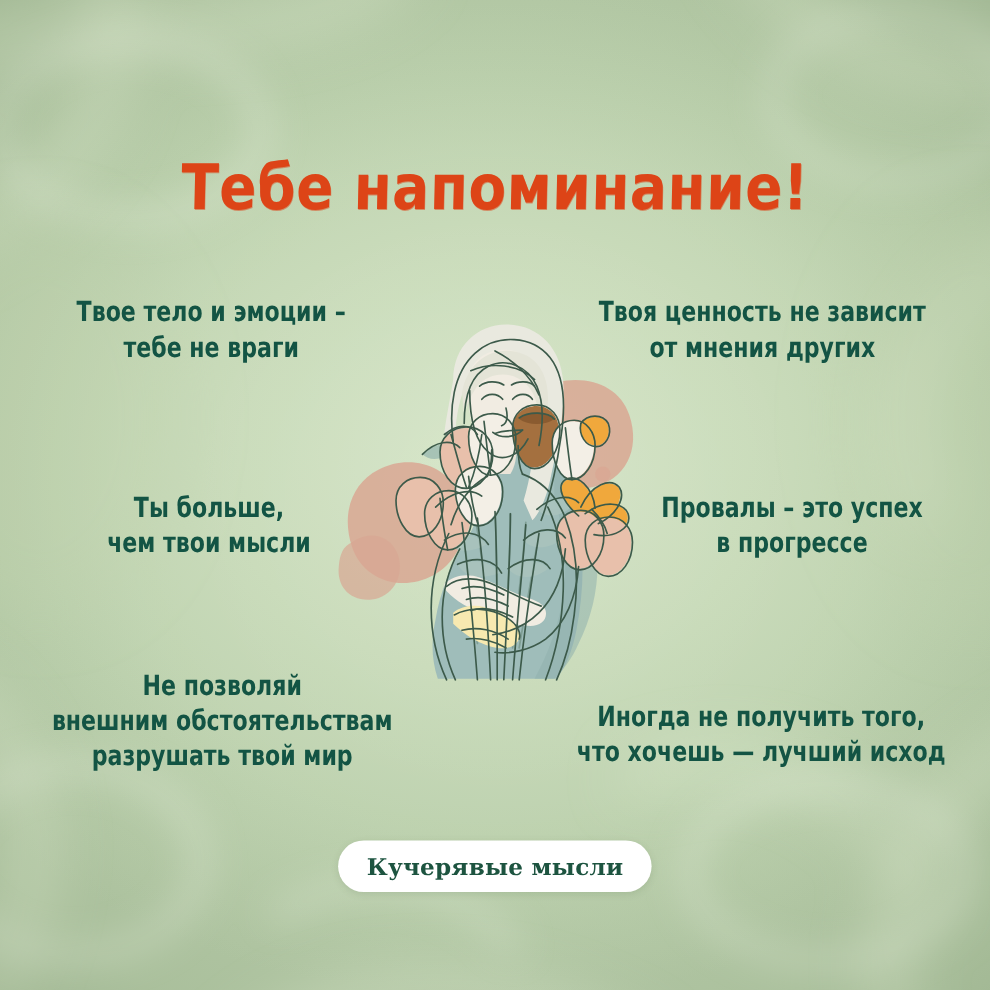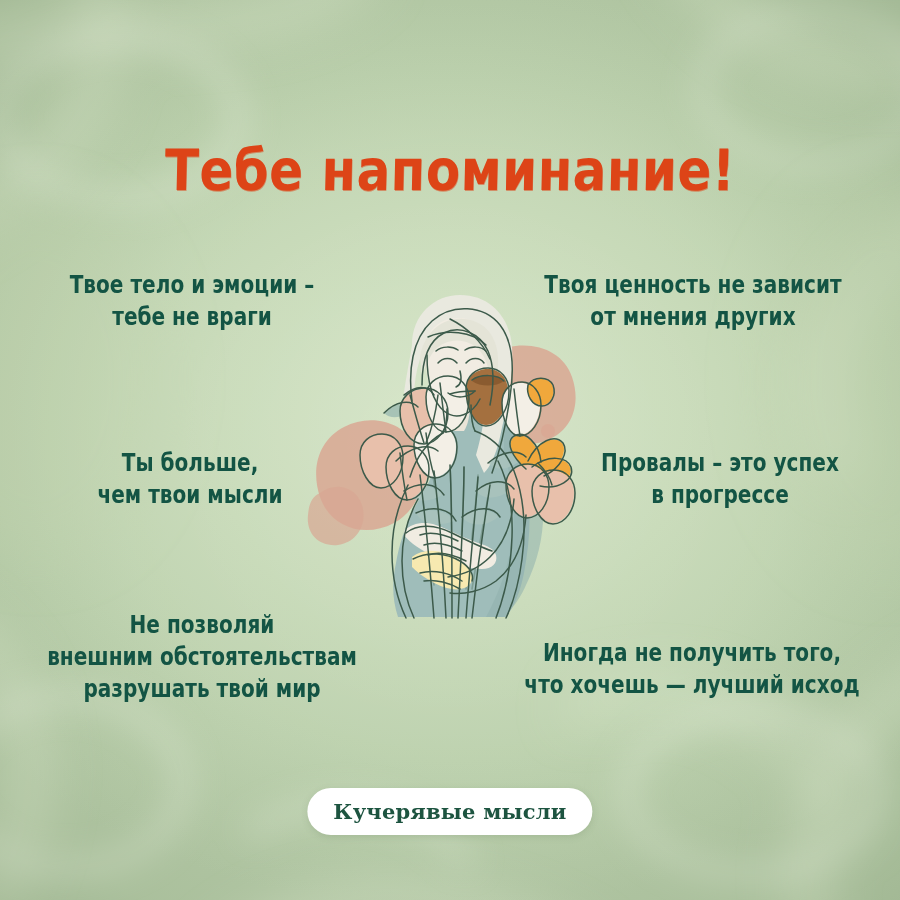--- a/index.html
+++ b/index.html
@@ -82,21 +82,21 @@
     top: 285px;
     width: 310px;
     height: 335px;
   }
   .illo svg { width: 100%; height: 100%; display: block; }
 
   
   .badge {
     position: absolute;
     left: 50%;
-    top: 788px;
+    top: 764px;
     transform: translateX(-50%);
     min-width: 252px;
     height: 47px;
     border-radius: 24px;
     background: #ffffff;
     box-shadow: 0 2px 7px rgba(90,115,80,0.18);
     display: flex;
     align-items: center;
     justify-content: center;
     padding: 0 26px;

